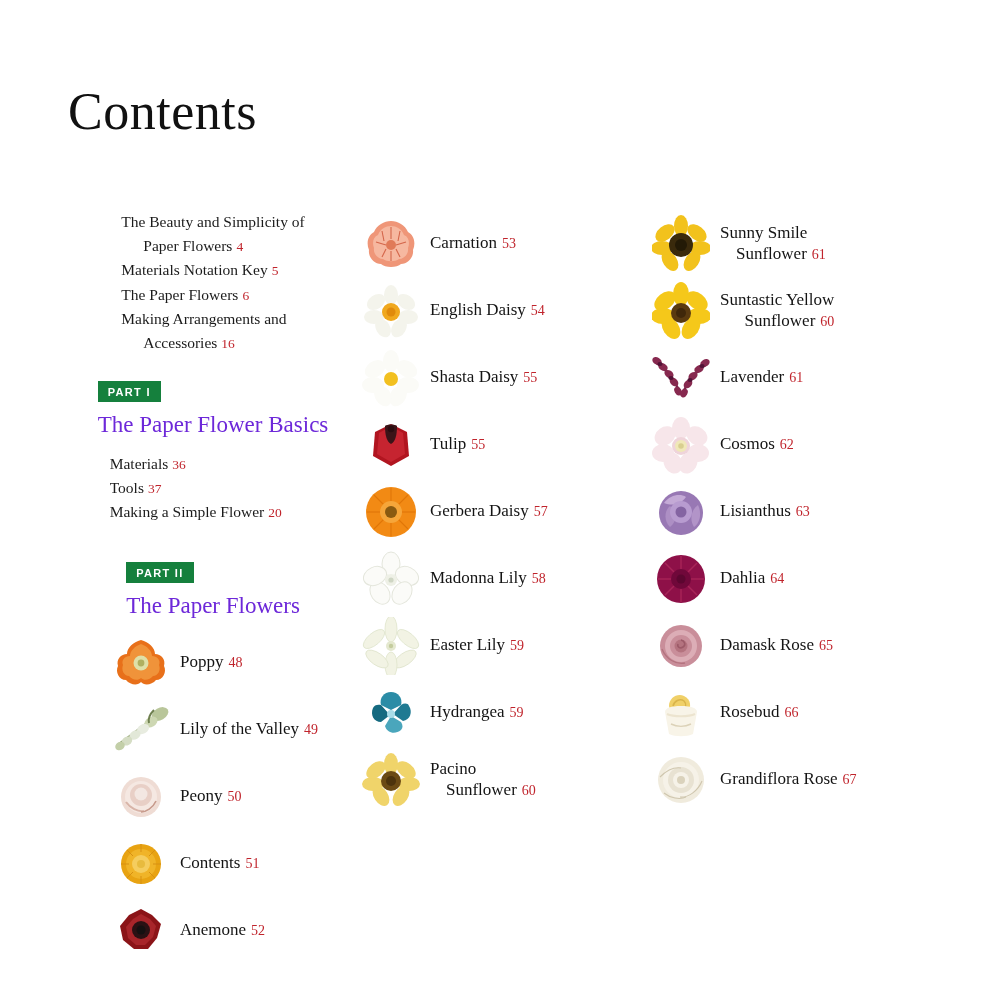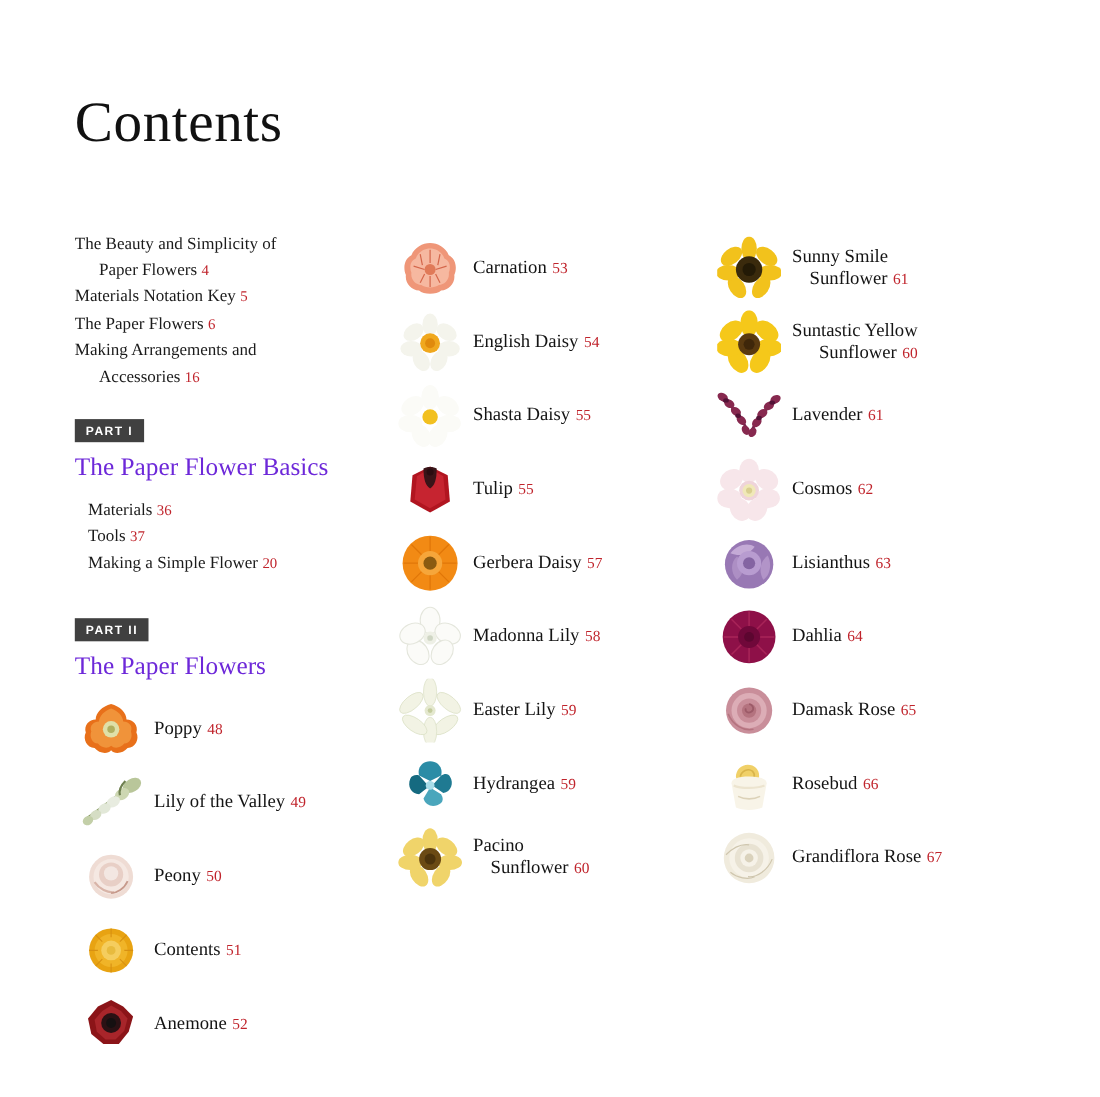--- a/index.html
+++ b/index.html
@@ -37,21 +37,21 @@
     top: 210px;
     width: 880px;
     display: flex;
     flex-direction: row;
     align-items: flex-start;
   }
   .col {
     display: flex;
     flex-direction: column;
   }
-  .col-1 { width: 290px; }
+  .col-1 { width: 290px; align-items: center; }
   .col-2 { width: 290px; }
   .col-3 { width: 300px; }
 
   
   .frontmatter {
     margin: 0;
     padding: 0;
     list-style: none;
   }
   .fm-item {
@@ -68,21 +68,21 @@
     color: #c0242c;
     font-size: 13.5px;
     margin-left: 4px;
     font-family: "Liberation Serif", serif;
   }
 
   
   .part-block { margin-top: 26px; }
   .part-tag {
     display: inline-block;
-    background: #404040;
+    background: #15803d;
     color: #ffffff;
     font-family: "Liberation Sans", sans-serif;
     font-size: 11px;
     font-weight: 700;
     letter-spacing: 1.3px;
     padding: 5px 10px 4px 10px;
   }
   .part-title {
     color: #6d28d9;
     font-size: 23px;

